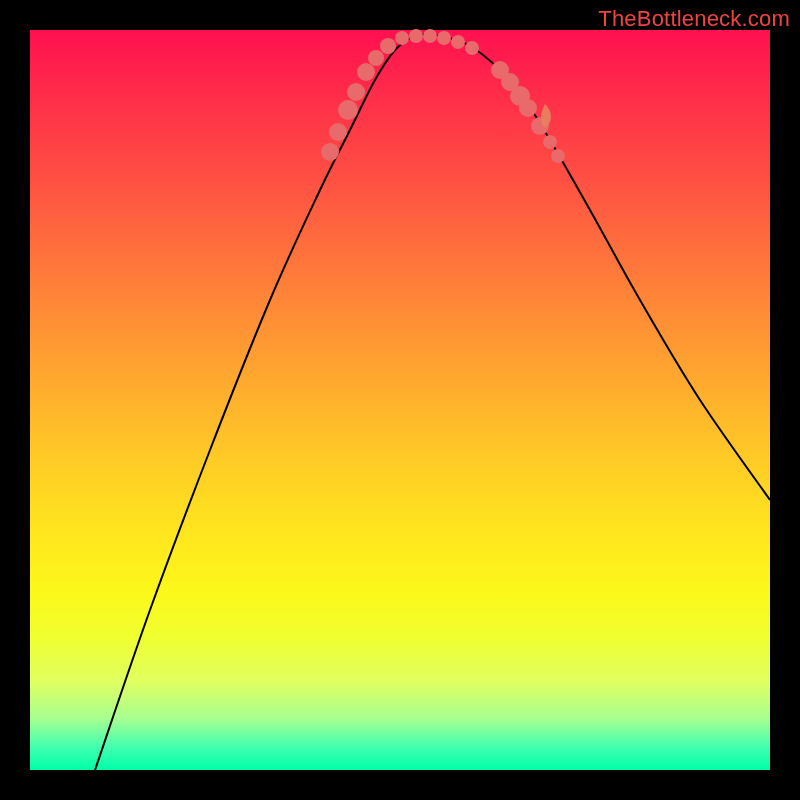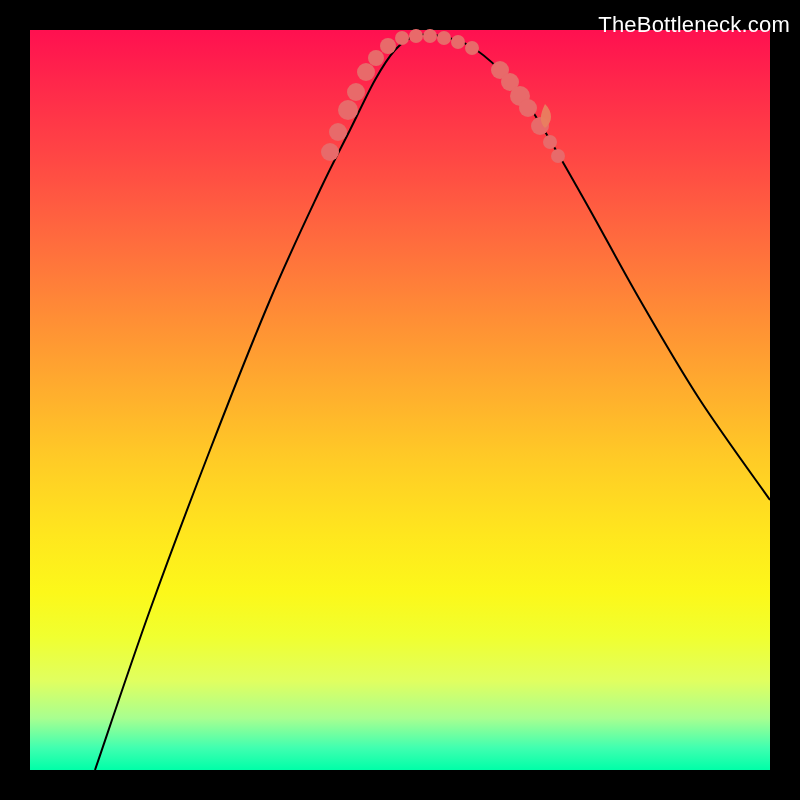--- a/index.html
+++ b/index.html
@@ -28,23 +28,23 @@
       #ffe61e 68%,
       #fcf81a 76%,
       #f0ff30 82%,
       #e0ff60 88%,
       #a8ff90 93%,
       #40ffb0 97%,
       #00ffa8 100%);
   }
   .watermark {
     position: absolute;
-    top: 12px;
+    top: 6px;
     right: 10px;
-    color: #ffffff;
+    color: #ef4444;
     font-size: 22px;
     font-weight: 500;
     letter-spacing: 0.2px;
     z-index: 10;
   }
   svg.curve {
     position: absolute;
     left: 30px;
     top: 30px;
     width: 740px;

